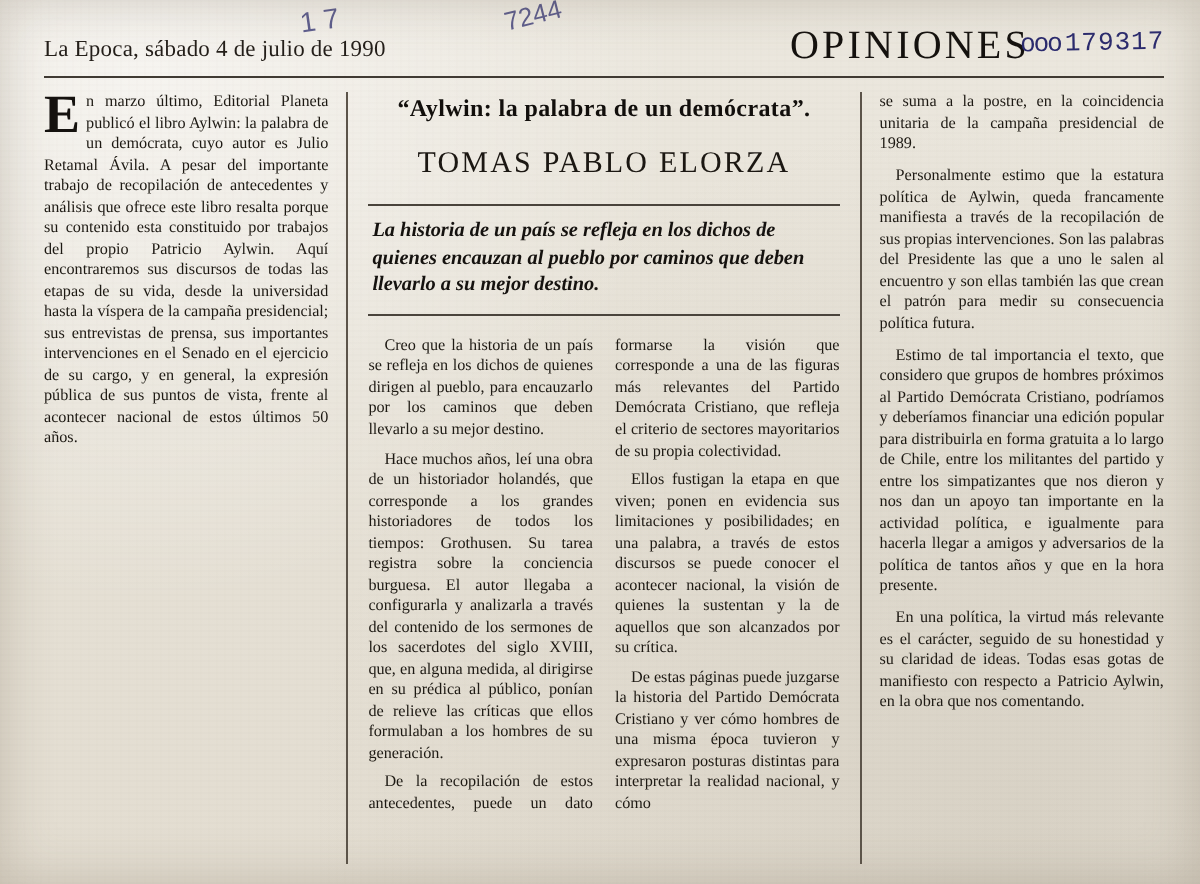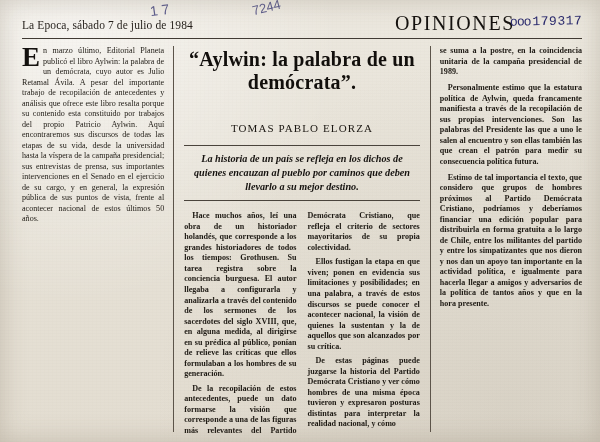--- a/index.html
+++ b/index.html
@@ -119,21 +119,20 @@
   .col.c3 { width: 27%; padding-left: 9px; }
 
   .p {
     font-size: 8.1px;
     line-height: 1.30;
     text-align: justify;
     text-justify: inter-word;
     margin: 0 0 5.5px 0;
     hyphens: auto;
     color: #1d1913;
-    font-weight: bold;
   }
   .p.indent { text-indent: 8px; }
   .p.tight { margin-bottom: 4px; }
 
   .dropcap-para {
     position: relative;
     font-size: 8.1px;
     line-height: 1.30;
     text-align: justify;
     margin: 0 0 5.5px 0;
@@ -145,40 +144,40 @@
     font-size: 27px;
     line-height: 21px;
     font-weight: bold;
     padding: 1px 3px 0 0;
     color: #15120f;
   }
 
   
   .headline {
     text-align: center;
-    font-size: 20px;
+    font-size: 12px;
     font-weight: bold;
     line-height: 1.16;
     letter-spacing: .2px;
-    margin: 2px 0 28px 0;
+    margin: 2px 0 12px 0;
     color: #120f0c;
   }
   .byline {
     text-align: center;
-    font-size: 11px;
+    font-size: 15px;
     letter-spacing: 1.1px;
     margin: 0 0 11px 0;
     color: #1b1712;
   }
   .standfirst {
     font-size: 10.2px;
     font-style: italic;
     font-weight: bold;
     line-height: 1.34;
-    text-align: center;
+    text-align: left;
     border-top: 1px solid #4a443c;
     border-bottom: 1px solid #4a443c;
     padding: 6px 2px 7px 2px;
     margin: 0 0 10px 0;
     color: #15120f;
   }
   .twocol-body {
     column-count: 2;
     column-gap: 11px;
     column-rule: none;
@@ -190,21 +189,21 @@
     box-shadow: inset 0 0 26px rgba(110,96,74,0.28);
   }
 </style>
 </head>
 <body>
 
 <div class="page">
   <div class="grain"></div>
 
   <div class="masthead">
-    <div class="source-line">La Epoca, sábado 7 de julio de 1984</div>
+    <div class="source-line">La Epoca, sábado 4 de julio de 1990</div>
     <div class="pencil-mark pm-1">1 7</div>
     <div class="pencil-mark pm-2">7244</div>
     <div class="section-title">OPINIONES</div>
     <div class="stamp">
       <span class="circ">ooo</span><span>179317</span>
     </div>
   </div>
   <div class="rule"></div>
 
   <div class="columns">
@@ -214,29 +213,31 @@
         <span class="dropcap">E</span>
         <span>n marzo último, Editorial Planeta publicó el libro Aylwin: la palabra de un demócrata, cuyo autor es Julio Retamal Ávila. A pesar del importante trabajo de recopilación de antecedentes y análisis que ofrece este libro resalta porque su contenido esta constituido por trabajos del propio Patricio Aylwin. Aquí encontraremos sus discursos de todas las etapas de su vida, desde la universidad hasta la víspera de la campaña presidencial; sus entrevistas de prensa, sus importantes intervenciones en el Senado en el ejercicio de su cargo, y en general, la expresión pública de sus puntos de vista, frente al acontecer nacional de estos últimos 50 años.</span>
       </div>
     </div>
 
     <div class="col c2">
       <h1 class="headline">“Aylwin: la palabra de un demócrata”.</h1>
       <div class="byline">TOMAS PABLO ELORZA</div>
       <div class="standfirst">La historia de un país se refleja en los dichos de quienes encauzan al pueblo por caminos que deben llevarlo a su mejor destino.</div>
       <div class="twocol-body">
+        <p class="p indent tight">Creo que la historia de un país se refleja en los dichos de quienes dirigen al pueblo, para encauzarlo por los caminos que deben llevarlo a su mejor destino.</p>
         <p class="p indent tight">Hace muchos años, leí una obra de un historiador holandés, que corresponde a los grandes historiadores de todos los tiempos: Grothusen. Su tarea registra sobre la conciencia burguesa. El autor llegaba a configurarla y analizarla a través del contenido de los sermones de los sacerdotes del siglo XVIII, que, en alguna medida, al dirigirse en su prédica al público, ponían de relieve las críticas que ellos formulaban a los hombres de su generación.</p>
         <p class="p indent tight">De la recopilación de estos antecedentes, puede un dato formarse la visión que corresponde a una de las figuras más relevantes del Partido Demócrata Cristiano, que refleja el criterio de sectores mayoritarios de su propia colectividad.</p>
         <p class="p indent tight">Ellos fustigan la etapa en que viven; ponen en evidencia sus limitaciones y posibilidades; en una palabra, a través de estos discursos se puede conocer el acontecer nacional, la visión de quienes la sustentan y la de aquellos que son alcanzados por su crítica.</p>
         <p class="p indent tight">De estas páginas puede juzgarse la historia del Partido Demócrata Cristiano y ver cómo hombres de una misma época tuvieron y expresaron posturas distintas para interpretar la realidad nacional, y cómo</p>
       </div>
     </div>
 
     <div class="col c3">
       <p class="p">se suma a la postre, en la coincidencia unitaria de la campaña presidencial de 1989.</p>
       <p class="p indent">Personalmente estimo que la estatura política de Aylwin, queda francamente manifiesta a través de la recopilación de sus propias intervenciones. Son las palabras del Presidente las que a uno le salen al encuentro y son ellas también las que crean el patrón para medir su consecuencia política futura.</p>
       <p class="p indent">Estimo de tal importancia el texto, que considero que grupos de hombres próximos al Partido Demócrata Cristiano, podríamos y deberíamos financiar una edición popular para distribuirla en forma gratuita a lo largo de Chile, entre los militantes del partido y entre los simpatizantes que nos dieron y nos dan un apoyo tan importante en la actividad política, e igualmente para hacerla llegar a amigos y adversarios de la política de tantos años y que en la hora presente.</p>
+      <p class="p indent">En una política, la virtud más relevante es el carácter, seguido de su honestidad y su claridad de ideas. Todas esas gotas de manifiesto con respecto a Patricio Aylwin, en la obra que nos comentando.</p>
     </div>
 
   </div>
 
   <div class="edge-shadow"></div>
 </div>
 
 </body></html>

